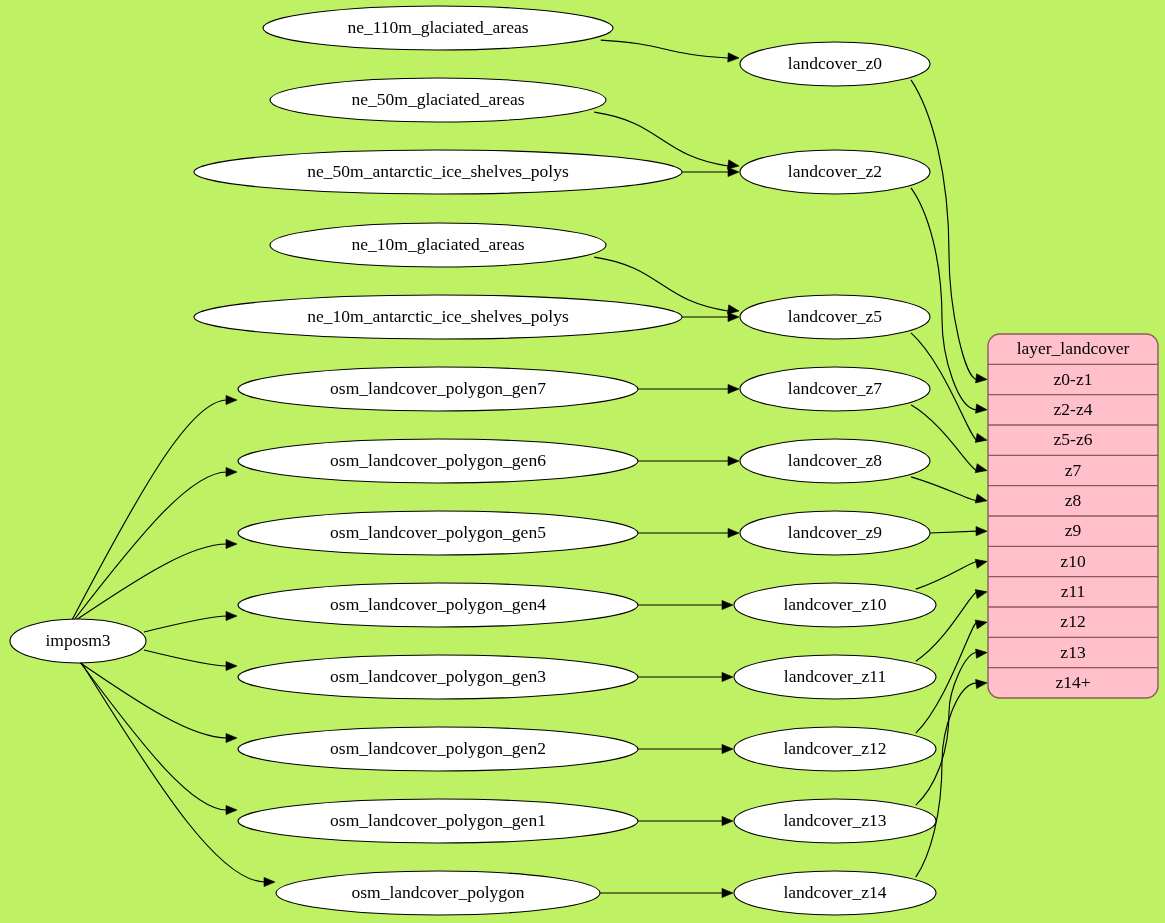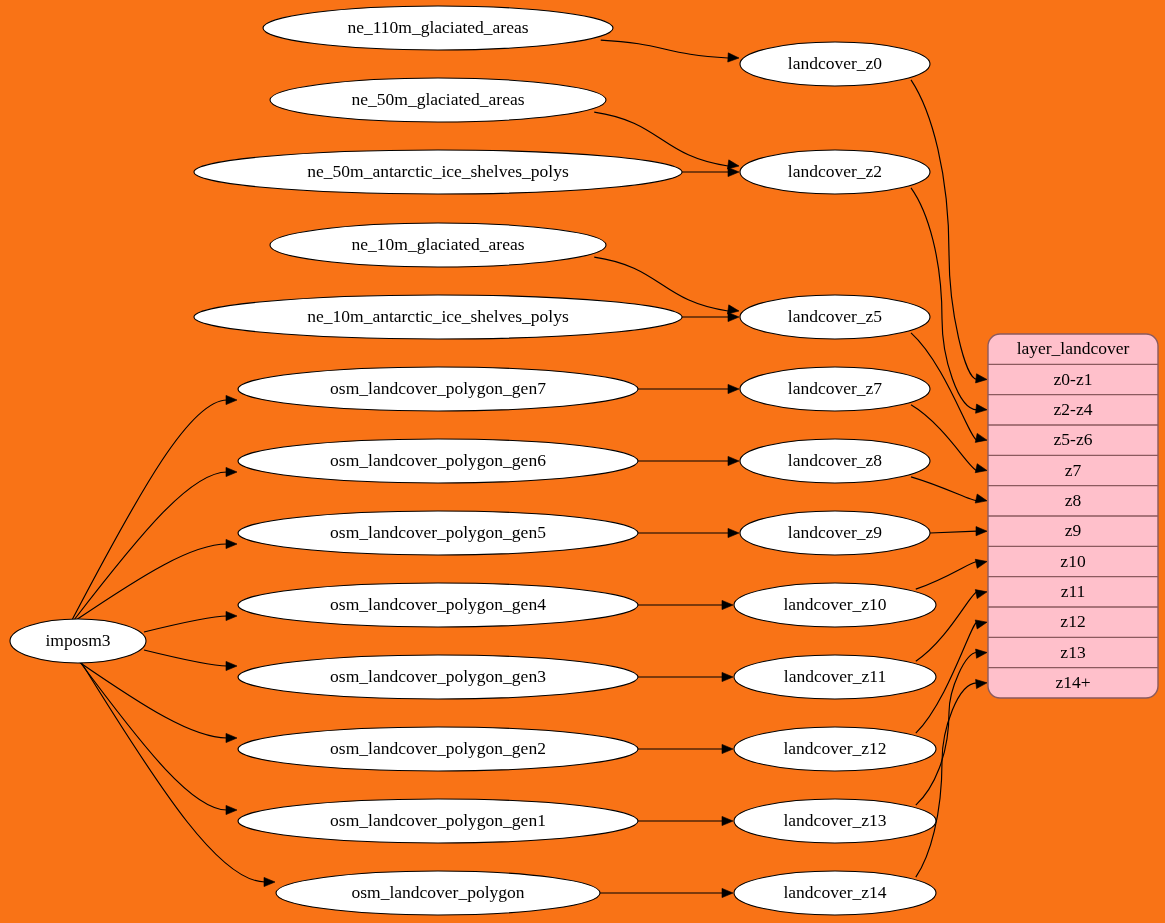--- a/index.html
+++ b/index.html
@@ -4,21 +4,21 @@
 <style>
   html, body {
     margin: 0;
     padding: 0;
     background: #ffffff;
   }
   #canvas-wrap {
     position: relative;
     width: 1165px;
     height: 923px;
-    background: #f97316;
+    background: #bef264;
     overflow: hidden;
     font-family: "Liberation Serif", "DejaVu Serif", serif;
   }
   svg#graph {
     display: block;
     width: 1165px;
     height: 923px;
   }
   .node-ellipse {
     fill: #ffffff;

